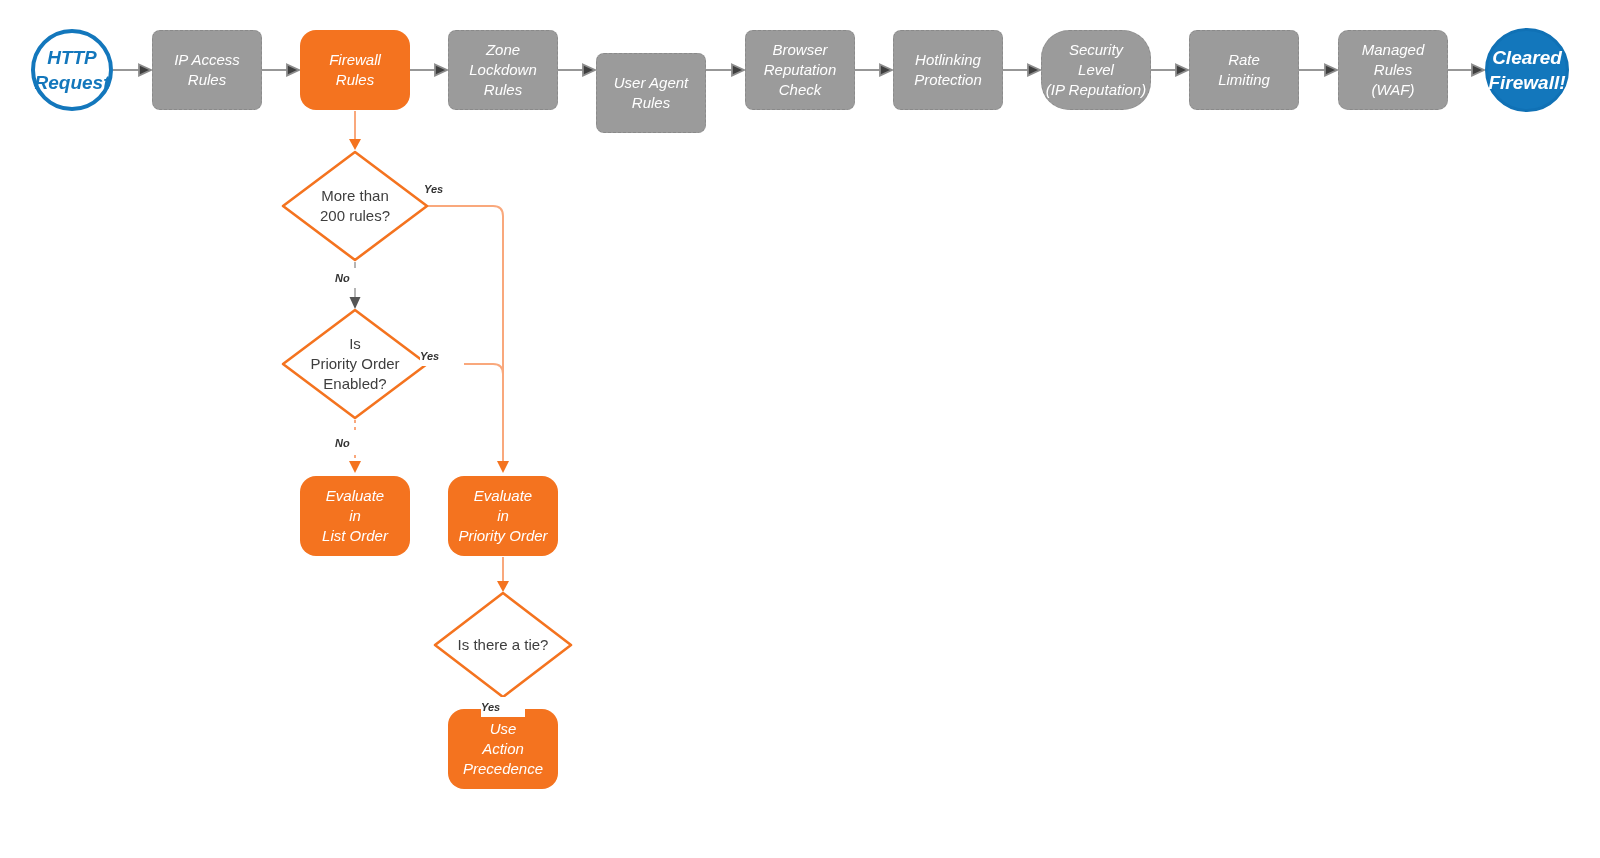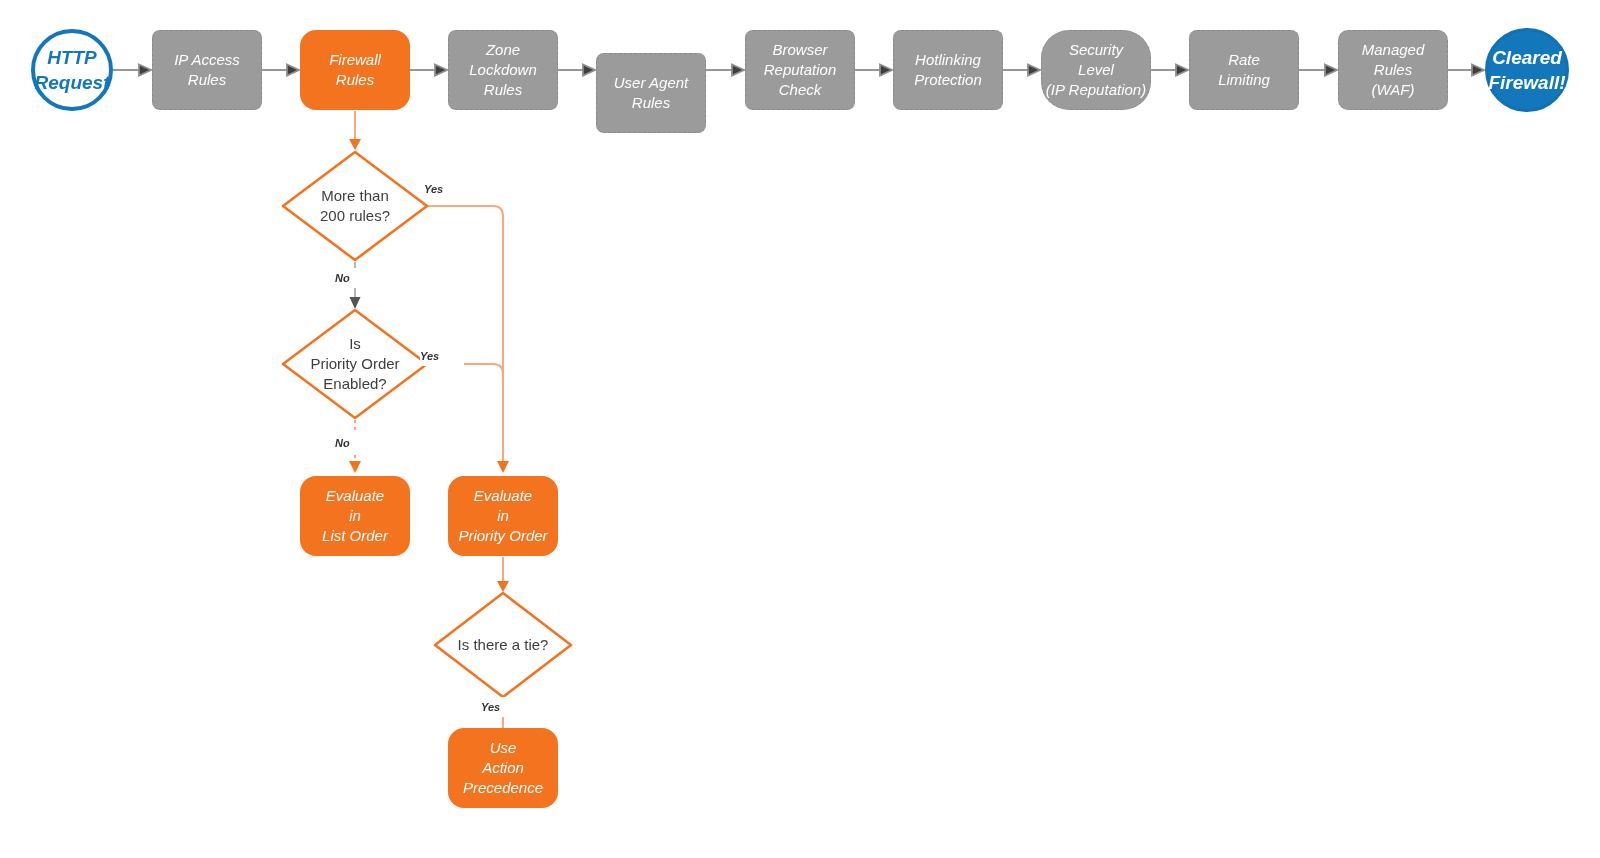--- a/index.html
+++ b/index.html
@@ -158,21 +158,21 @@
   <div class="node obox" style="left:300px;top:476px;">
     <span class="lbl">Evaluate
 in
 List Order</span>
   </div>
   <div class="node obox" style="left:448px;top:476px;">
     <span class="lbl">Evaluate
 in
 Priority Order</span>
   </div>
-  <div class="node obox" style="left:448px;top:728px;">
+  <div class="node obox" style="left:448px;top:709px;">
     <span class="lbl">Use
 Action
 Precedence</span>
   </div>
 
   <div class="edge-label" style="left:424px;top:179px;width:40px;">Yes</div>
   <div class="edge-label on-line" style="left:335px;top:268px;width:40px;">No</div>
   <div class="edge-label on-line" style="left:420px;top:346px;width:44px;">Yes</div>
   <div class="edge-label on-line" style="left:335px;top:433px;width:40px;">No</div>
   <div class="edge-label on-line" style="left:481px;top:697px;width:44px;">Yes</div>

